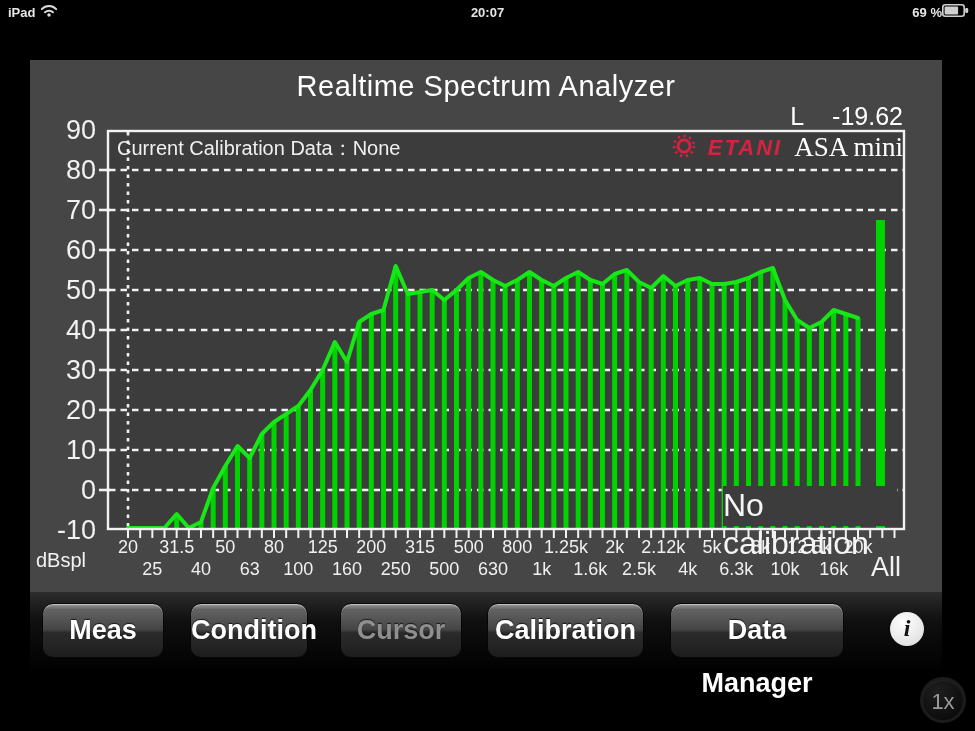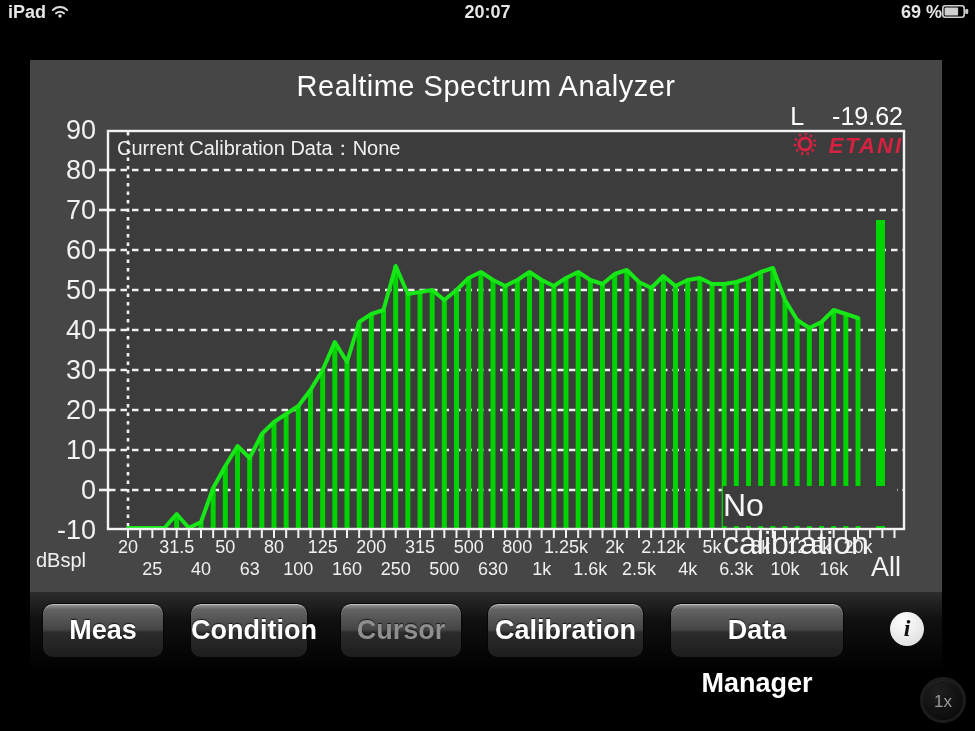--- a/index.html
+++ b/index.html
@@ -1,21 +1,21 @@
 <!DOCTYPE html>
 <html><head>
 <meta charset="utf-8">
 <style>
   html,body{margin:0;padding:0;background:#000;}
   body{width:975px;height:731px;position:relative;overflow:hidden;
        font-family:"Liberation Sans",sans-serif;-webkit-font-smoothing:antialiased;}
 
   
   .status-bar{position:absolute;left:0;top:0;width:975px;height:24px;background:#000;
-    color:#e6e6e6;font-size:18px;font-weight:bold;display:flex;align-items:center;}
+    color:#e6e6e6;font-size:13px;font-weight:bold;display:flex;align-items:center;}
   .sb-left{position:absolute;left:8px;top:0;height:24px;display:flex;align-items:center;gap:5px;}
   .sb-center{position:absolute;left:0;width:975px;text-align:center;}
   .sb-right{position:absolute;right:6px;top:0;height:24px;display:flex;align-items:center;}
 
   
   .app{position:absolute;left:30px;top:60px;width:912px;height:612px;background:#464646;}
   .title{position:absolute;left:0;top:10px;width:912px;text-align:center;color:#fff;
          font-size:29px;letter-spacing:.5px;}
   .level-row{position:absolute;right:39px;top:42px;display:flex;gap:28px;color:#fff;font-size:25px;}
 
@@ -44,21 +44,21 @@
   .tb-btn.disabled{color:#8f8f8f;}
   .info-btn{position:absolute;left:860px;top:20px;width:34px;height:34px;border-radius:50%;
     background:radial-gradient(circle at 40% 30%,#fff,#d8d8d8);color:#141414;
     font-family:"Liberation Serif",serif;font-style:italic;font-weight:bold;font-size:24px;
     text-align:center;line-height:33px;cursor:pointer;}
 
   
   .one-x{position:absolute;left:920px;top:677px;width:46px;height:46px;border-radius:50%;
     background:radial-gradient(circle at 38% 30%,#1f1f1f,#060606);border:3px solid #1c1c1c;
     box-shadow:0 0 2px #000, inset 0 1px 1px rgba(255,255,255,.08);
-    color:#9a9a9a;font-size:17px;text-align:center;line-height:44px;box-sizing:border-box;cursor:pointer;}
+    color:#9a9a9a;font-size:22px;text-align:center;line-height:44px;box-sizing:border-box;cursor:pointer;}
 </style>
 </head>
 <body>
 
 <div class="status-bar">
   <div class="sb-left">
     <span>iPad</span>
     <span>
       <svg width="18" height="13" viewBox="0 0 20 14">
         <g fill="none" stroke="#dcdcdc" stroke-width="2.2" stroke-linecap="round">
@@ -285,20 +285,21 @@
   <div class="calib-text">Current Calibration Data：None</div>
 
   <div class="logo">
     <span>
       <svg width="24" height="24" viewBox="0 0 24 24">
         <circle cx="12" cy="12" r="6" fill="none" stroke="#d62240" stroke-width="3"></circle>
         <circle cx="12" cy="12" r="10" fill="none" stroke="#d62240" stroke-width="2.6" stroke-dasharray="2.2 3.6"></circle>
       </svg>
     </span>
     <span class="logo-brand">ETANI</span>
+    <span class="logo-prod">ASA mini</span>
   </div>
 
   <div class="nocal">No calibration</div>
 
   <div class="dbspl">dBspl</div>
   <div class="all-lab">All</div>
 
   <div class="toolbar" id="toolbar">
     <div class="info-btn">i</div>
   <div class="tb-btn" style="left: 12px; width: 122px;">Meas</div>

